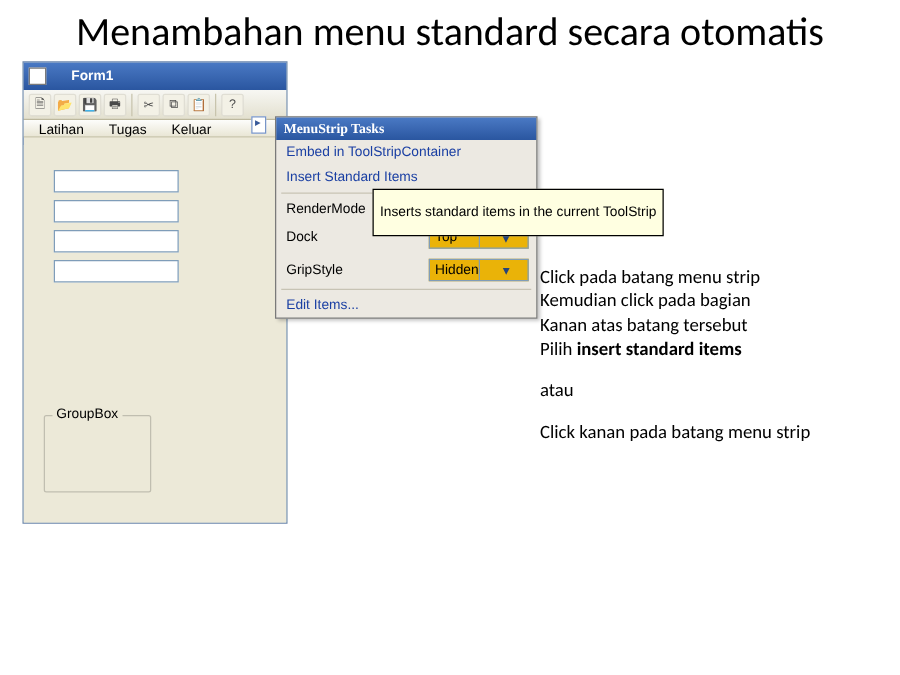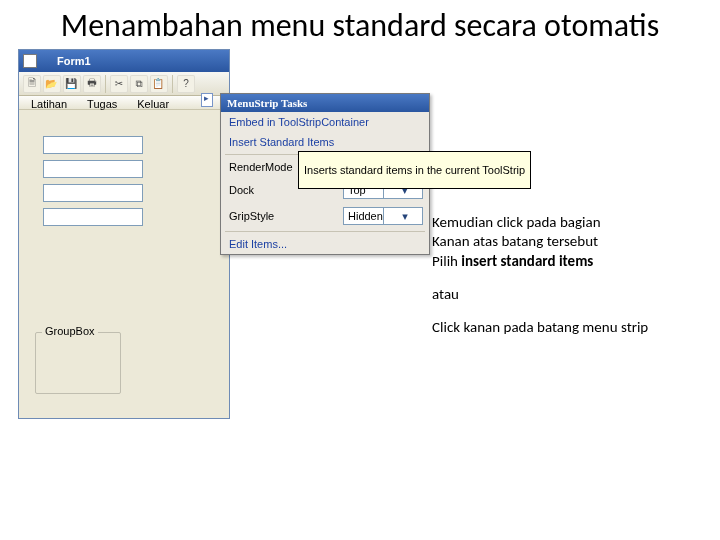--- a/index.html
+++ b/index.html
@@ -47,21 +47,21 @@
     border:1px solid #7a7a7a; background:#ece9e2; font-size:11px; color:#000;
     box-shadow: 2px 2px 3px rgba(0,0,0,0.25);
   }
   .tasks .hdr {
     background: linear-gradient(#4a79c4,#2a56a0); color:#fff; font-weight:bold;
     padding:3px 6px; font-size:11px;font-family:Liberation Serif, serif;
   }
   .tasks .row { display:flex; align-items:center; justify-content:space-between; padding:4px 6px 4px 8px; }
   .tasks .link { color:#1a3fa3; cursor:pointer; }
   .tasks .sep { height:1px; background:#c7c3b4; margin:2px 4px; }
-  .combo { display:flex; align-items:center; width:80px; height:18px; background:#ffffff; border:1px solid #7f9db9; font-size:11px; position:relative;}
+  .combo { display:flex; align-items:center; width:80px; height:18px; background:#eab308; border:1px solid #7f9db9; font-size:11px; position:relative;}
   .combo span { padding-left:4px; flex:1;}
   .combo .cbtn { width:16px; height:16px; border-left:1px solid #7f9db9; display:flex; align-items:center; justify-content:center; color:#25447a;}
 
   .tooltip {
     position:absolute; left:298px; top:102px; background:#ffffe1; border:1px solid #000;
     padding:12px 5px; font-size:11px; white-space:nowrap; z-index:5;
   }
 
   .instr {
     position:absolute; left:432px; top:164px; width:280px;
@@ -139,20 +139,21 @@
     </div>
     <div class="sep"></div>
     <div class="row">
         <span class="link">Edit Items...</span>
       </div>
   </div>
 
   <div class="tooltip">Inserts standard items in the current ToolStrip</div>
 
   <div class="instr">
+    <div>Click pada batang menu strip</div>
     <div>Kemudian click pada bagian</div>
     <div>Kanan atas batang tersebut</div>
     <div><span>Pilih </span><span class="b">insert standard items</span></div>
     <div style="height:14px"></div>
     <div>atau</div>
     <div style="height:14px"></div>
     <div>Click kanan pada batang menu strip</div>
   </div>
 
 </div>

